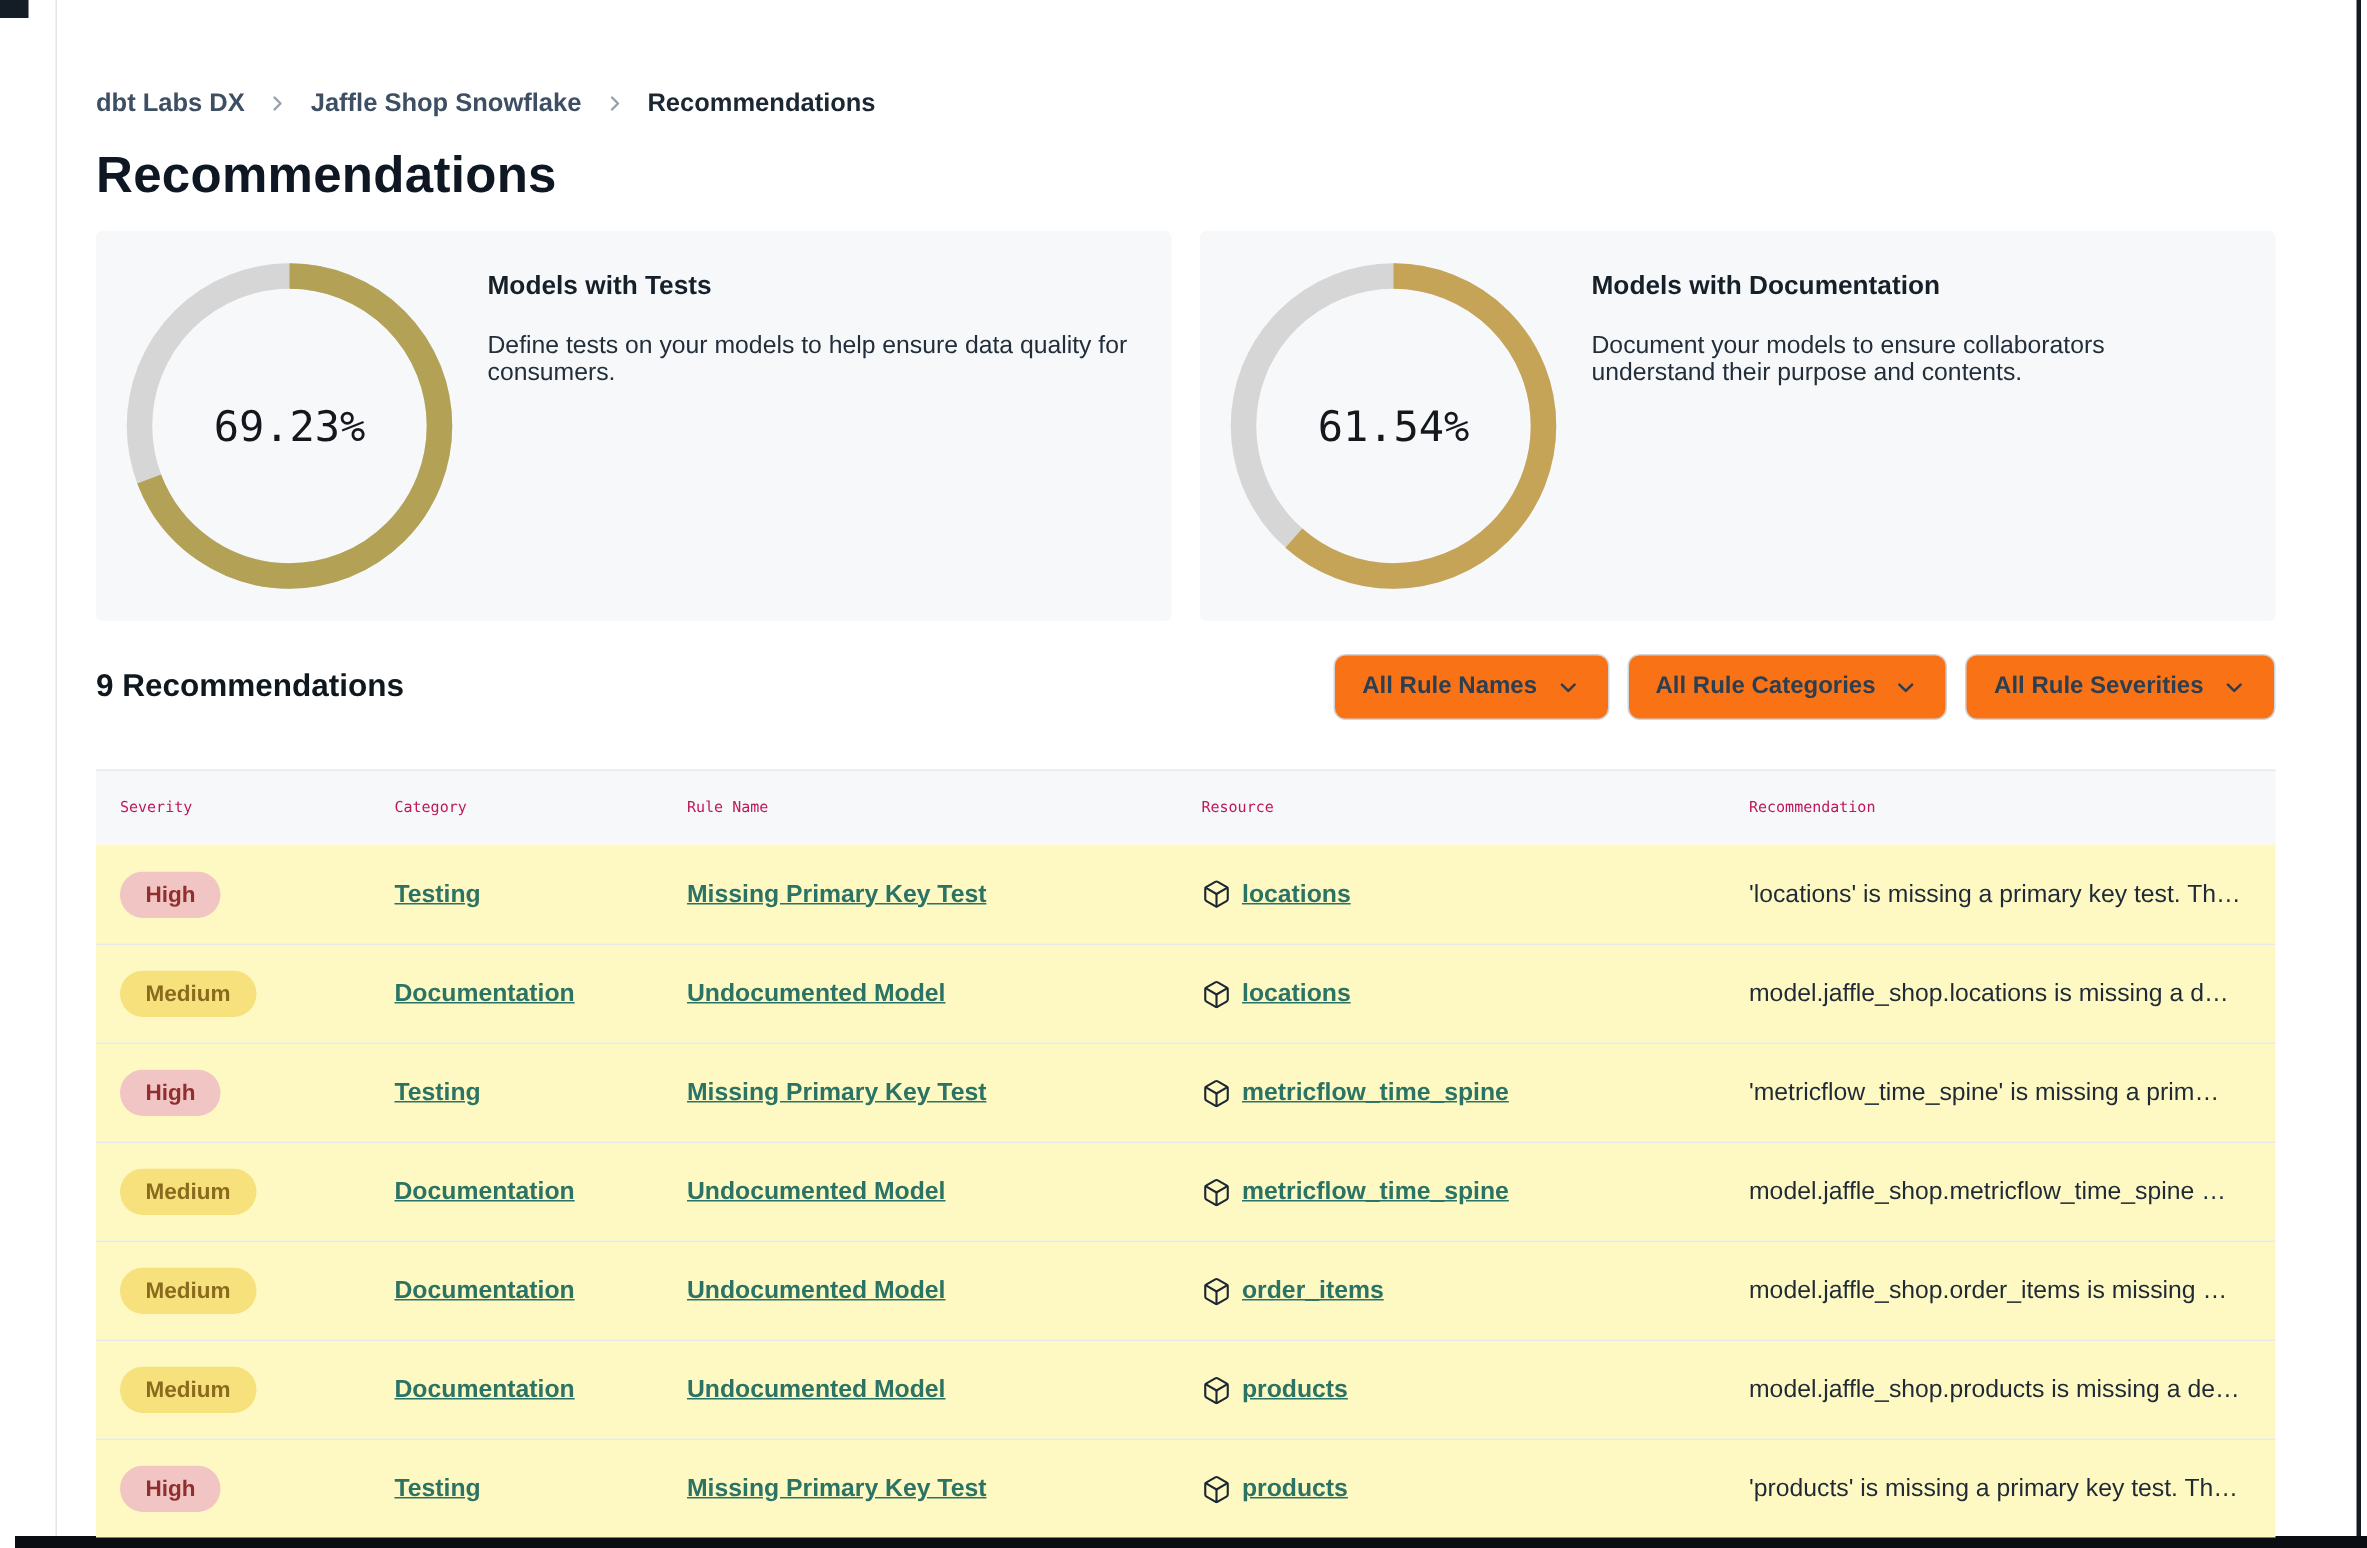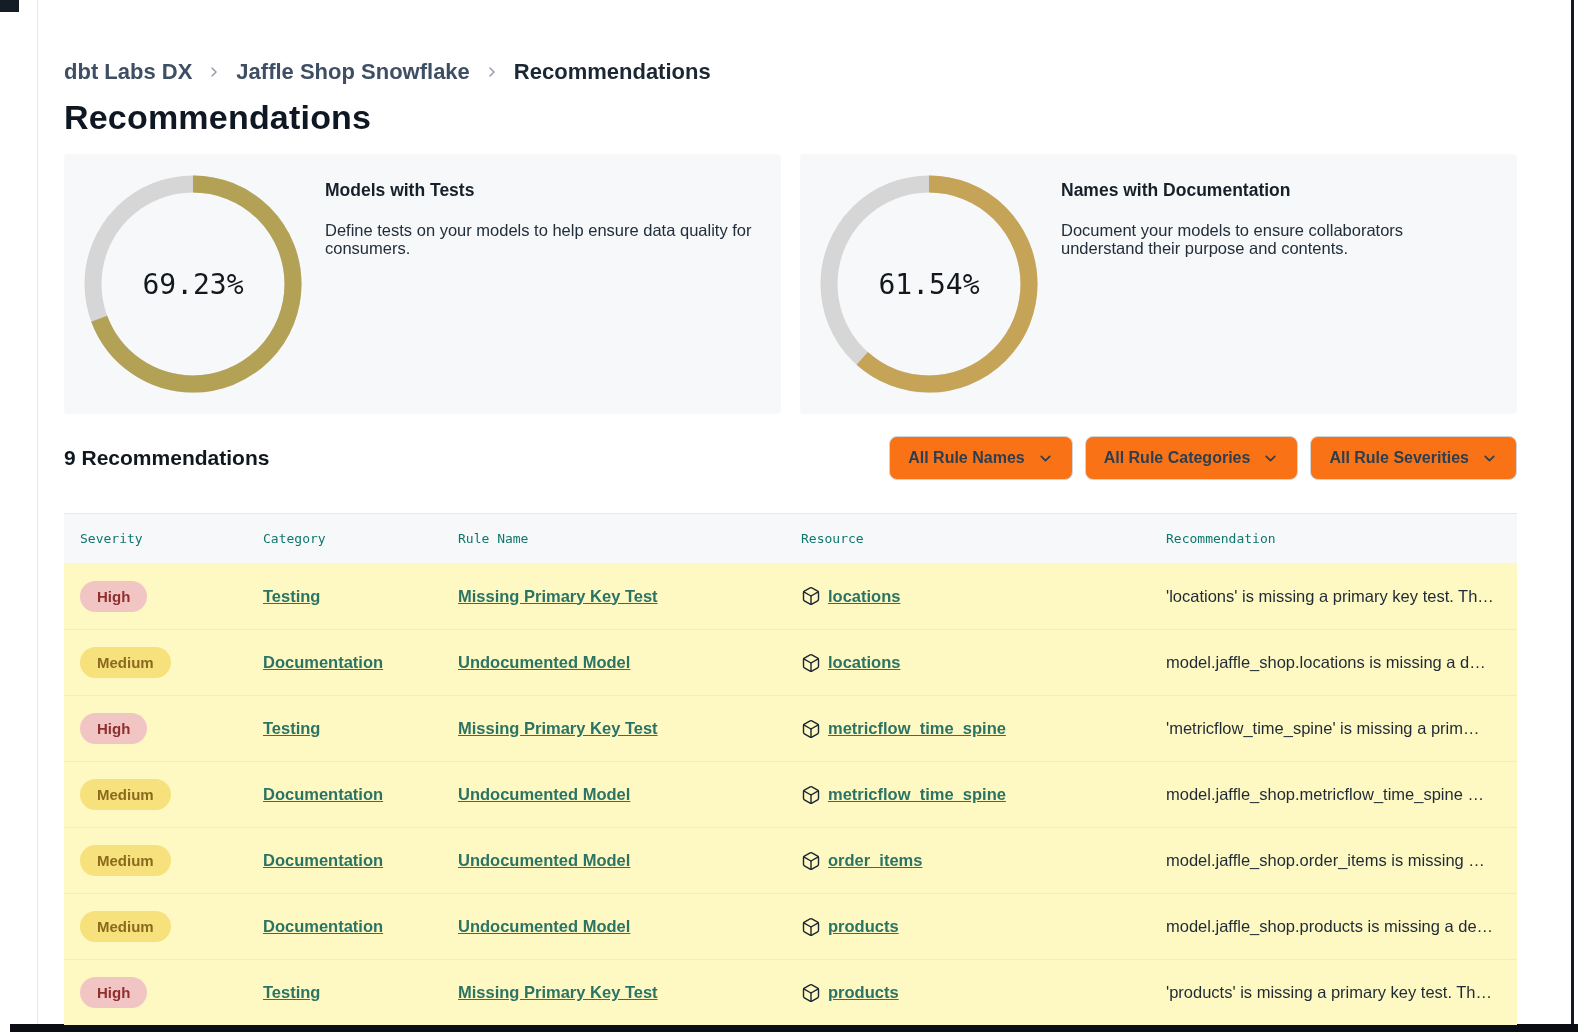--- a/index.html
+++ b/index.html
@@ -10,21 +10,21 @@
   
   .frame-corner { position:absolute; left:0; top:0; width:19px; height:12px; background:#141c26; }
   .sidebar-divider { position:absolute; left:37px; top:0; bottom:8px; width:1px; background:#e4e6e8; }
   .frame-right { position:absolute; left:1571px; top:0; bottom:0; width:3px; background:#141a22; }
   .frame-bottom { position:absolute; left:10px; right:0; bottom:0; height:8px; background:#0a0e13; }
 
   .content { position:absolute; left:64px; top:0; width:1453px; }
 
   
   .breadcrumb { position:absolute; top:59px; left:0; display:flex; align-items:center; gap:14px;
-                font-size:22px; font-weight:700; color:#3e4f63; }
+                font-size:17px; font-weight:700; color:#3e4f63; }
   .breadcrumb .crumb-current { color:#1b2733; }
   .crumb-sep { display:flex; align-items:center; color:#97a1ac; }
   .crumb-sep svg { width:16px; height:16px; }
 
   
   .page-title { position:absolute; top:98px; left:0; font-size:34px; font-weight:600; color:#0f1722; letter-spacing:.2px; }
 
   
   .cards { position:absolute; top:154px; left:0; width:1453px; display:flex; gap:19px; }
   .card { width:717px; height:260px; background:#f7f8f9; border-radius:4px; position:relative; }
@@ -48,21 +48,21 @@
   .filter-btn { height:44px; display:flex; align-items:center; gap:12px; padding:0 18px;
                 background:#f97316; border:1px solid #d1d5d9; border-radius:8px;
                 font-size:16px; font-weight:600; color:#2c3e50; cursor:pointer;
                 font-family:"Liberation Sans", sans-serif; }
   .filter-btn svg { width:17px; height:17px; color:#2c3e50; }
 
   
   .rec-table { position:absolute; top:513px; left:0; width:1453px; font-size:16.5px; }
   .trow { display:grid; grid-template-columns:183px 195px 343px 365px 1fr; align-items:center; }
   .thead { background:#f7f8f9; height:50px; border-top:1px solid #e7e9eb;
-           font-family:"DejaVu Sans Mono", monospace; font-size:13px; color:#0f766e; }
+           font-family:"DejaVu Sans Mono", monospace; font-size:10px; color:#be185d; }
   .tbody-row { height:66px; border-top:1px solid #e7e9eb; background:#fef9c3; }
   .tbody-row:first-of-type { border-top:none; }
   .cell { padding-left:16px; overflow:hidden; white-space:nowrap; }
   .badge { display:inline-block; padding:7px 17px; border-radius:999px; font-size:15px; font-weight:700; }
   .badge.high { background:#f1c5c3; color:#8f2f2f; }
   .badge.medium { background:#f6e17d; color:#8a6a1d; }
   a.tlink { color:#2b7364; text-decoration:underline; cursor:pointer;font-weight:bold; }
   .resource-cell { display:flex; align-items:center; gap:7px; }
   .resource-cell svg { width:20px; height:20px; color:#1c2733; flex:none; }
   .rec-text { color:#1f2a36; }
@@ -121,21 +121,21 @@
           <svg viewBox="0 0 220 220">
             <circle class="track" cx="110" cy="110" r="100" fill="none" stroke-width="17" stroke="#d6d6d6"></circle>
             <circle class="arc" cx="110" cy="110" r="100" fill="none" stroke-width="17" stroke="#c6a457" stroke-dasharray="386.66722380383175 628.3185307179587"></circle>
           </svg>
           <div class="donut-value">
             <span class="val">61.54</span>
               <span class="unit">%</span>
           </div>
         </div>
         <div class="card-text">
-          <div class="card-title">Names with Documentation</div>
+          <div class="card-title">Models with Documentation</div>
           <div class="card-desc">Document your models to ensure collaborators understand their purpose and contents.</div>
         </div>
       </div>
 
     </div>
 
     <div class="toolbar">
       <div class="count-label">9 Recommendations</div>
       <div class="filters">
         <button class="filter-btn">

